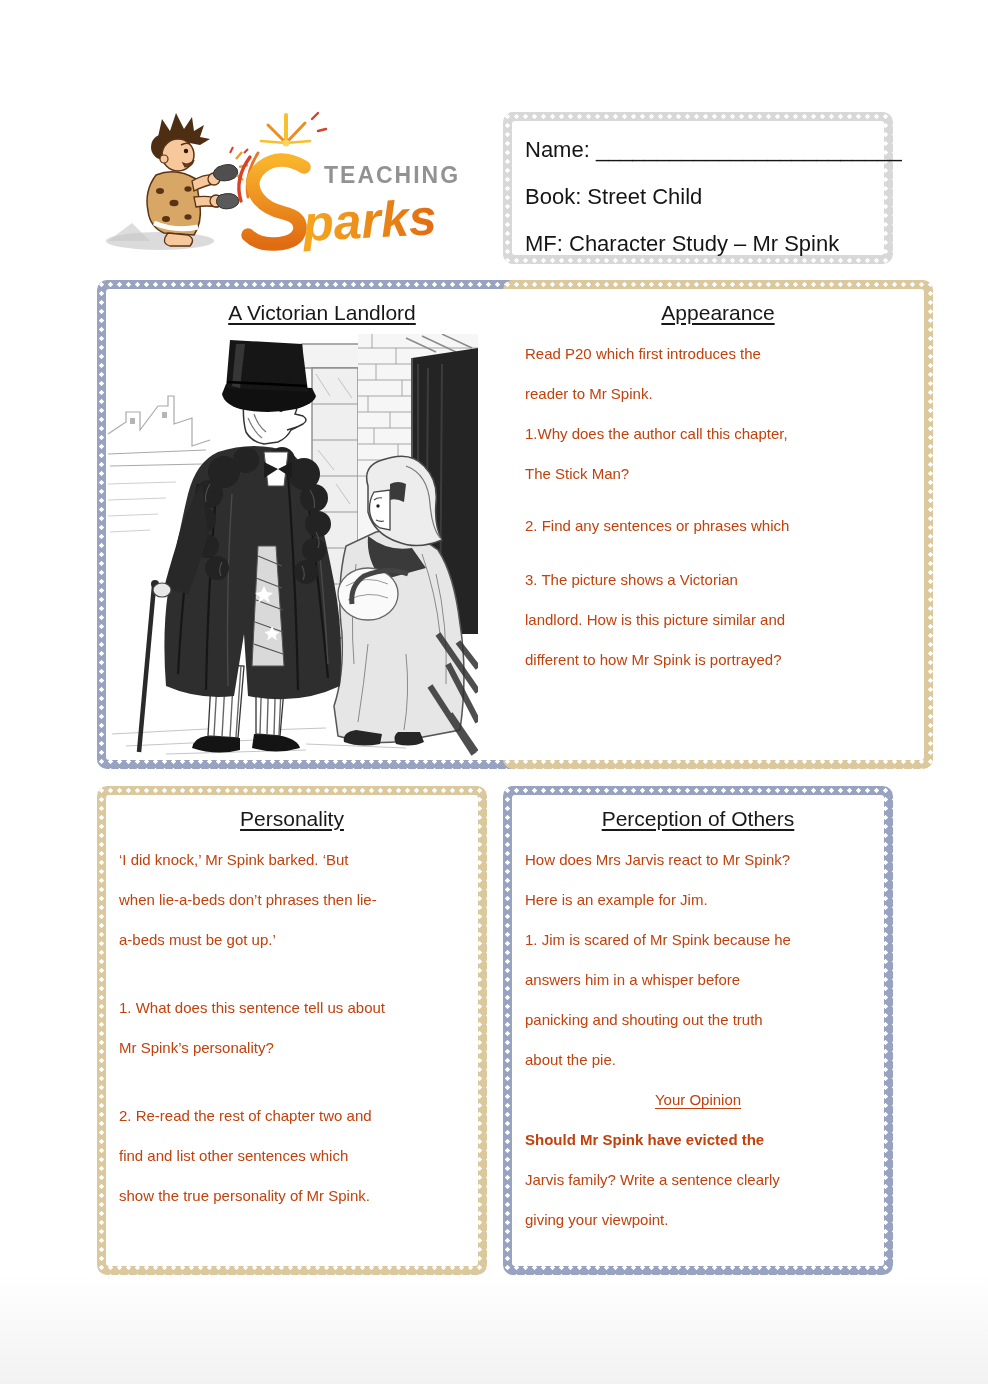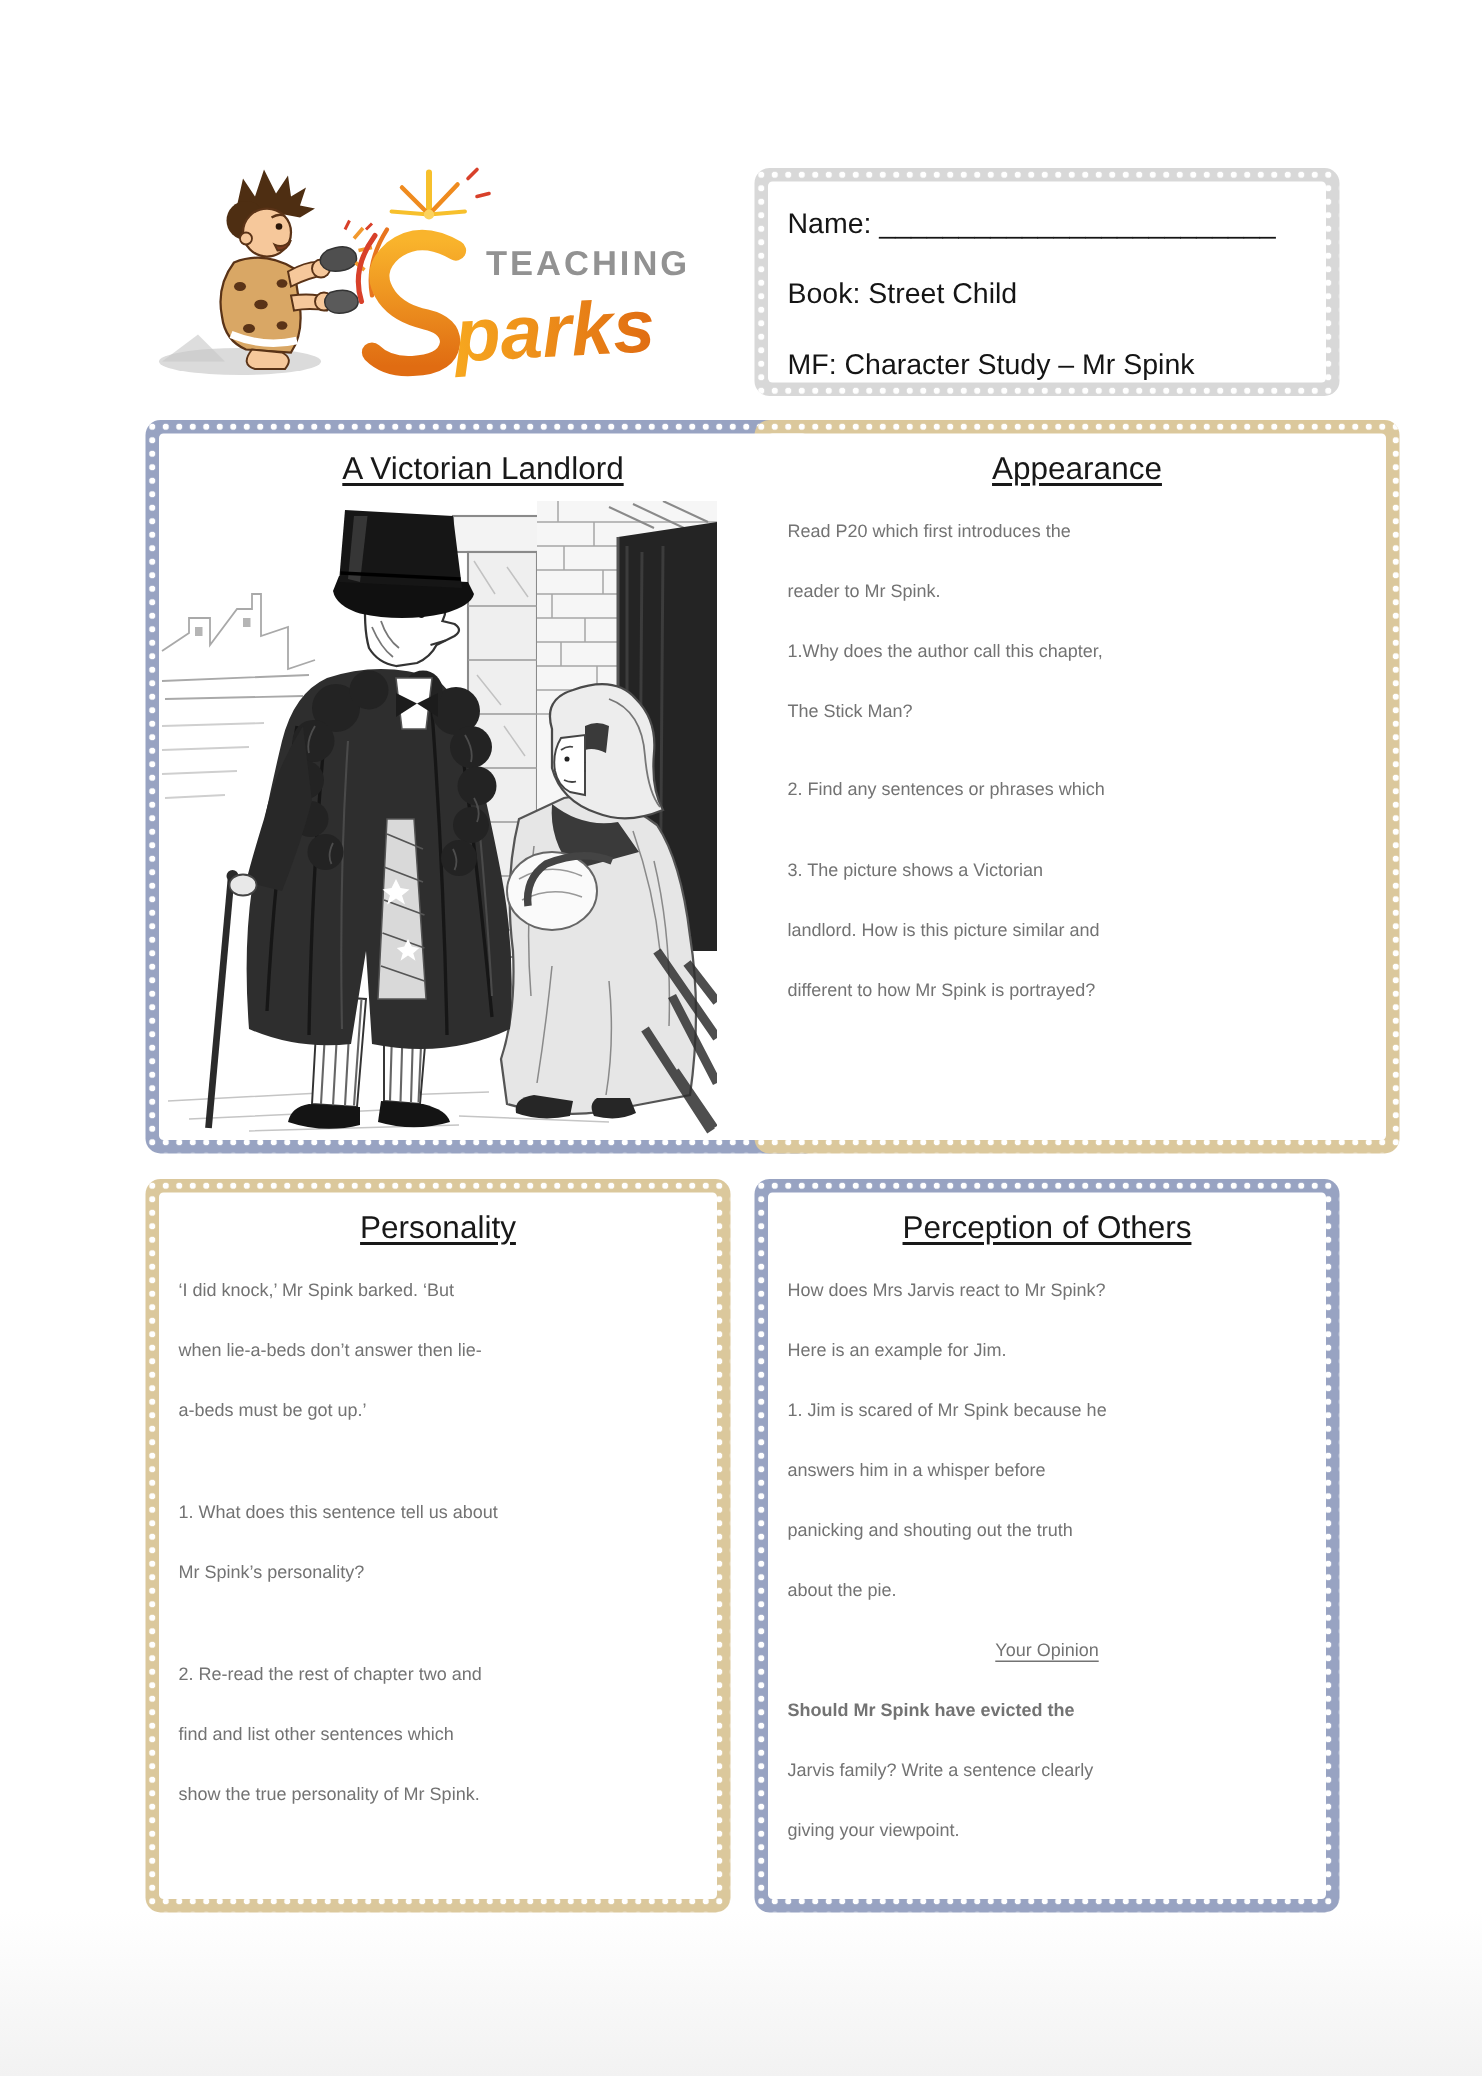--- a/index.html
+++ b/index.html
@@ -19,27 +19,27 @@
   .gray{--band:#d8d8d8;}
 
   .pos-header{left:503px;top:112px;width:390px;height:152px;}
   .pos-landlord{left:97px;top:280px;width:450px;height:489px;}
   .pos-appearance{left:503px;top:280px;width:430px;height:489px;}
   .pos-personality{left:97px;top:786px;width:390px;height:489px;}
   .pos-perception{left:503px;top:786px;width:390px;height:489px;}
 
   
   .hpad{padding:5px 6px 0 13px;}
-  .hline{font-size:19px;line-height:47px;white-space:nowrap;color:#151515;}
+  .hline{font-size:22px;line-height:47px;white-space:nowrap;color:#151515;}
 
   
   .cpad{padding:6px 13px 0 13px;}
   .card-title{margin:0 0 3px 0;font-size:21px;line-height:36px;font-weight:normal;
     text-align:center;text-decoration:underline;text-underline-offset:3px;color:#181818;}
-  .tline{font-size:12px;line-height:40px;white-space:nowrap;color:#737373;}
+  .tline{font-size:15px;line-height:40px;white-space:nowrap;color:#c2410c;}
   .tline strong{font-weight:normal;margin-top:24px;}
   .center{text-align:center;}
   .underline{text-decoration:underline;text-underline-offset:3px;}
   .bold{font-weight:bold;}
   .gap12{margin-top:12px;}
   .gap14{margin-top:14px;}
   .gap28{margin-top:28px;}
 
   .illus{display:block;margin-top:2px;}
   .logo{position:absolute;left:98px;top:103px;width:362px;height:150px;}
@@ -236,21 +236,21 @@
     <div class="tline gap14">3. The picture shows a Victorian</div>
     <div class="tline">landlord. How is this picture similar and</div>
     <div class="tline">different to how Mr Spink is portrayed?</div>
   </div>
 </section>
 
 <section class="dotcard tan pos-personality">
   <div class="inner cpad">
     <h2 class="card-title">Personality</h2>
     <div class="tline">‘I did knock,’ Mr Spink barked. ‘But</div>
-    <div class="tline">when lie-a-beds don’t answer then lie-</div>
+    <div class="tline">when lie-a-beds don’t phrases then lie-</div>
     <div class="tline">a-beds must be got up.’</div>
     <div class="tline gap28">1. What does this sentence tell us about</div>
     <div class="tline">Mr Spink’s personality?</div>
     <div class="tline gap28">2. Re-read the rest of chapter two and</div>
     <div class="tline">find and list other sentences which</div>
     <div class="tline">show the true personality of Mr Spink.</div>
   </div>
 </section>
 
 <section class="dotcard blue pos-perception">

